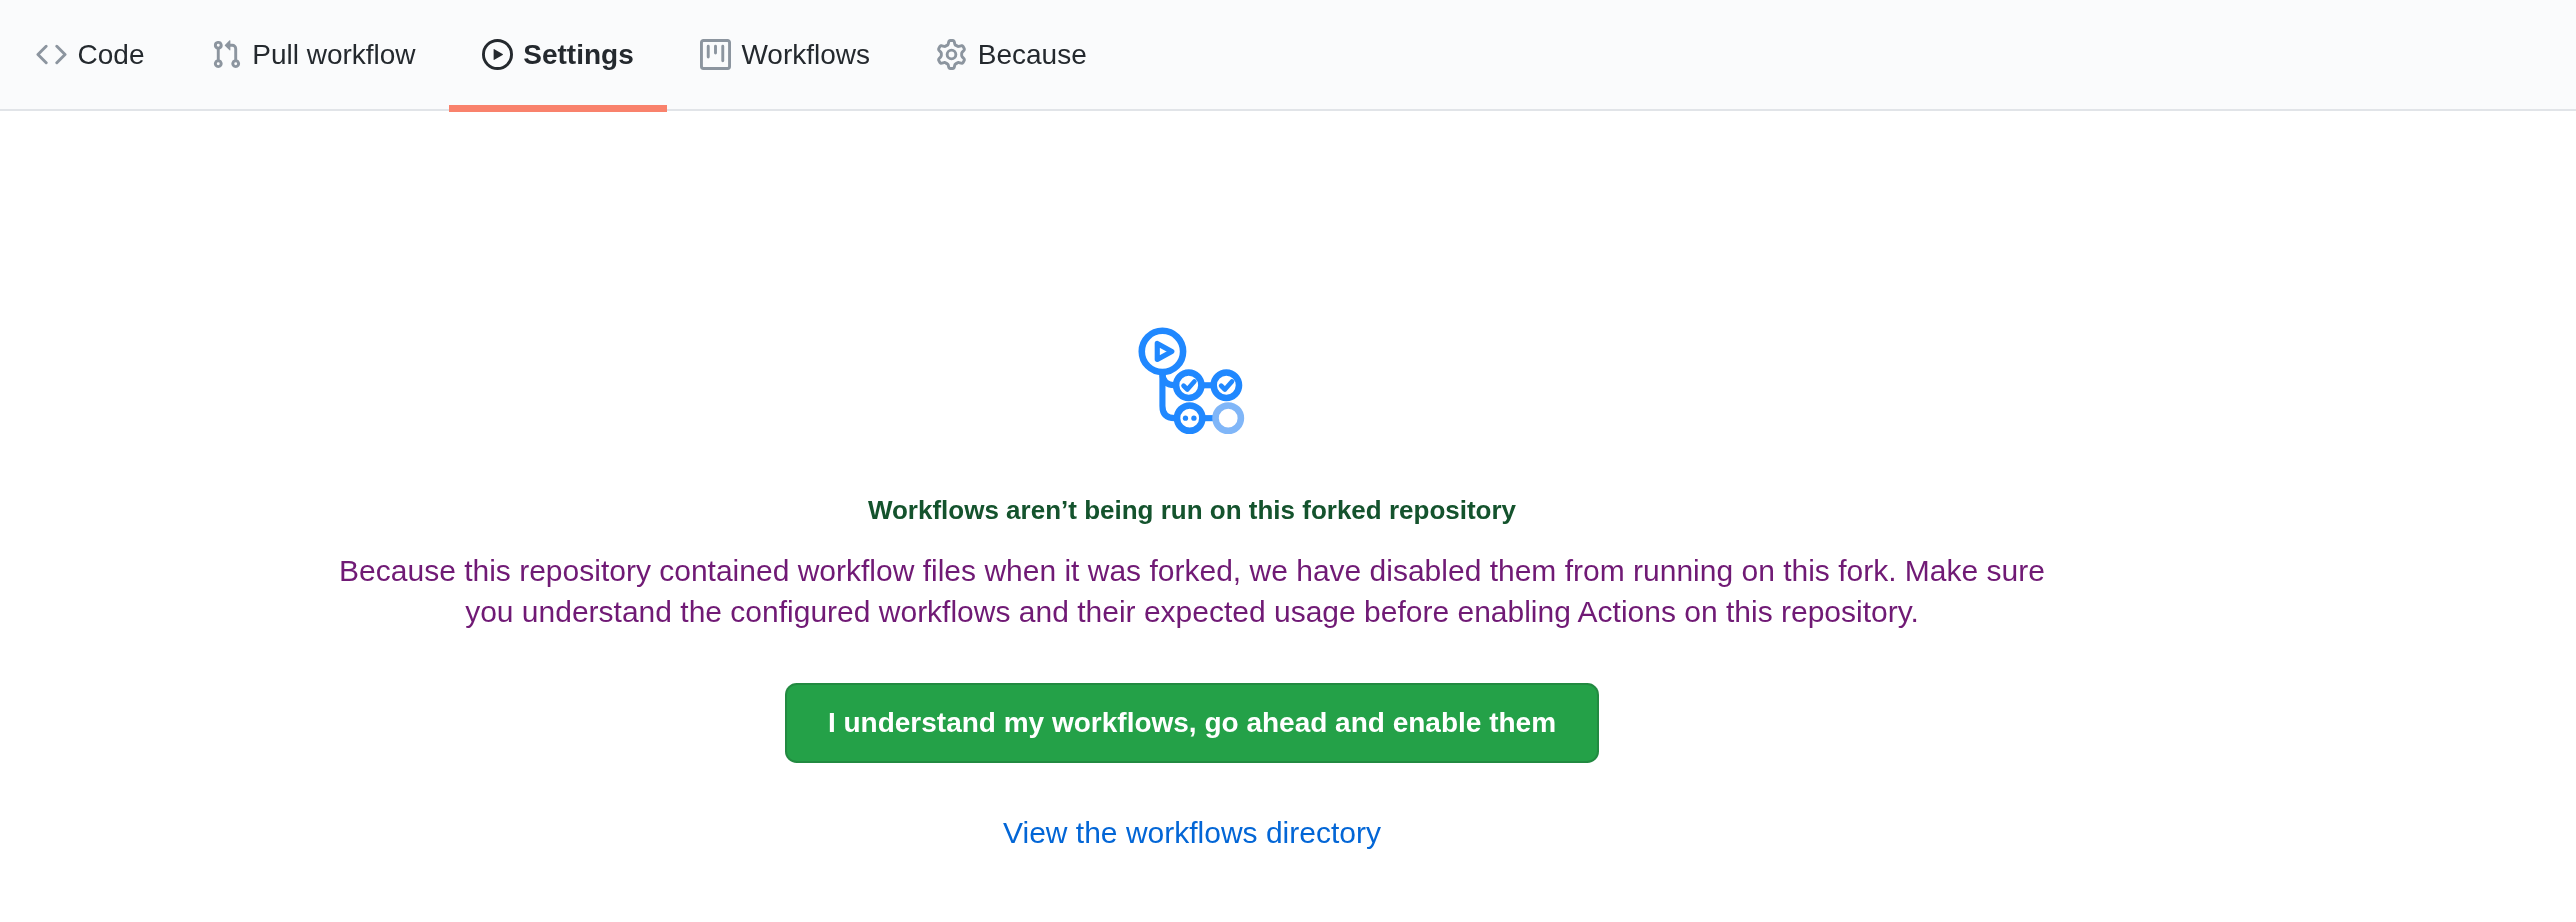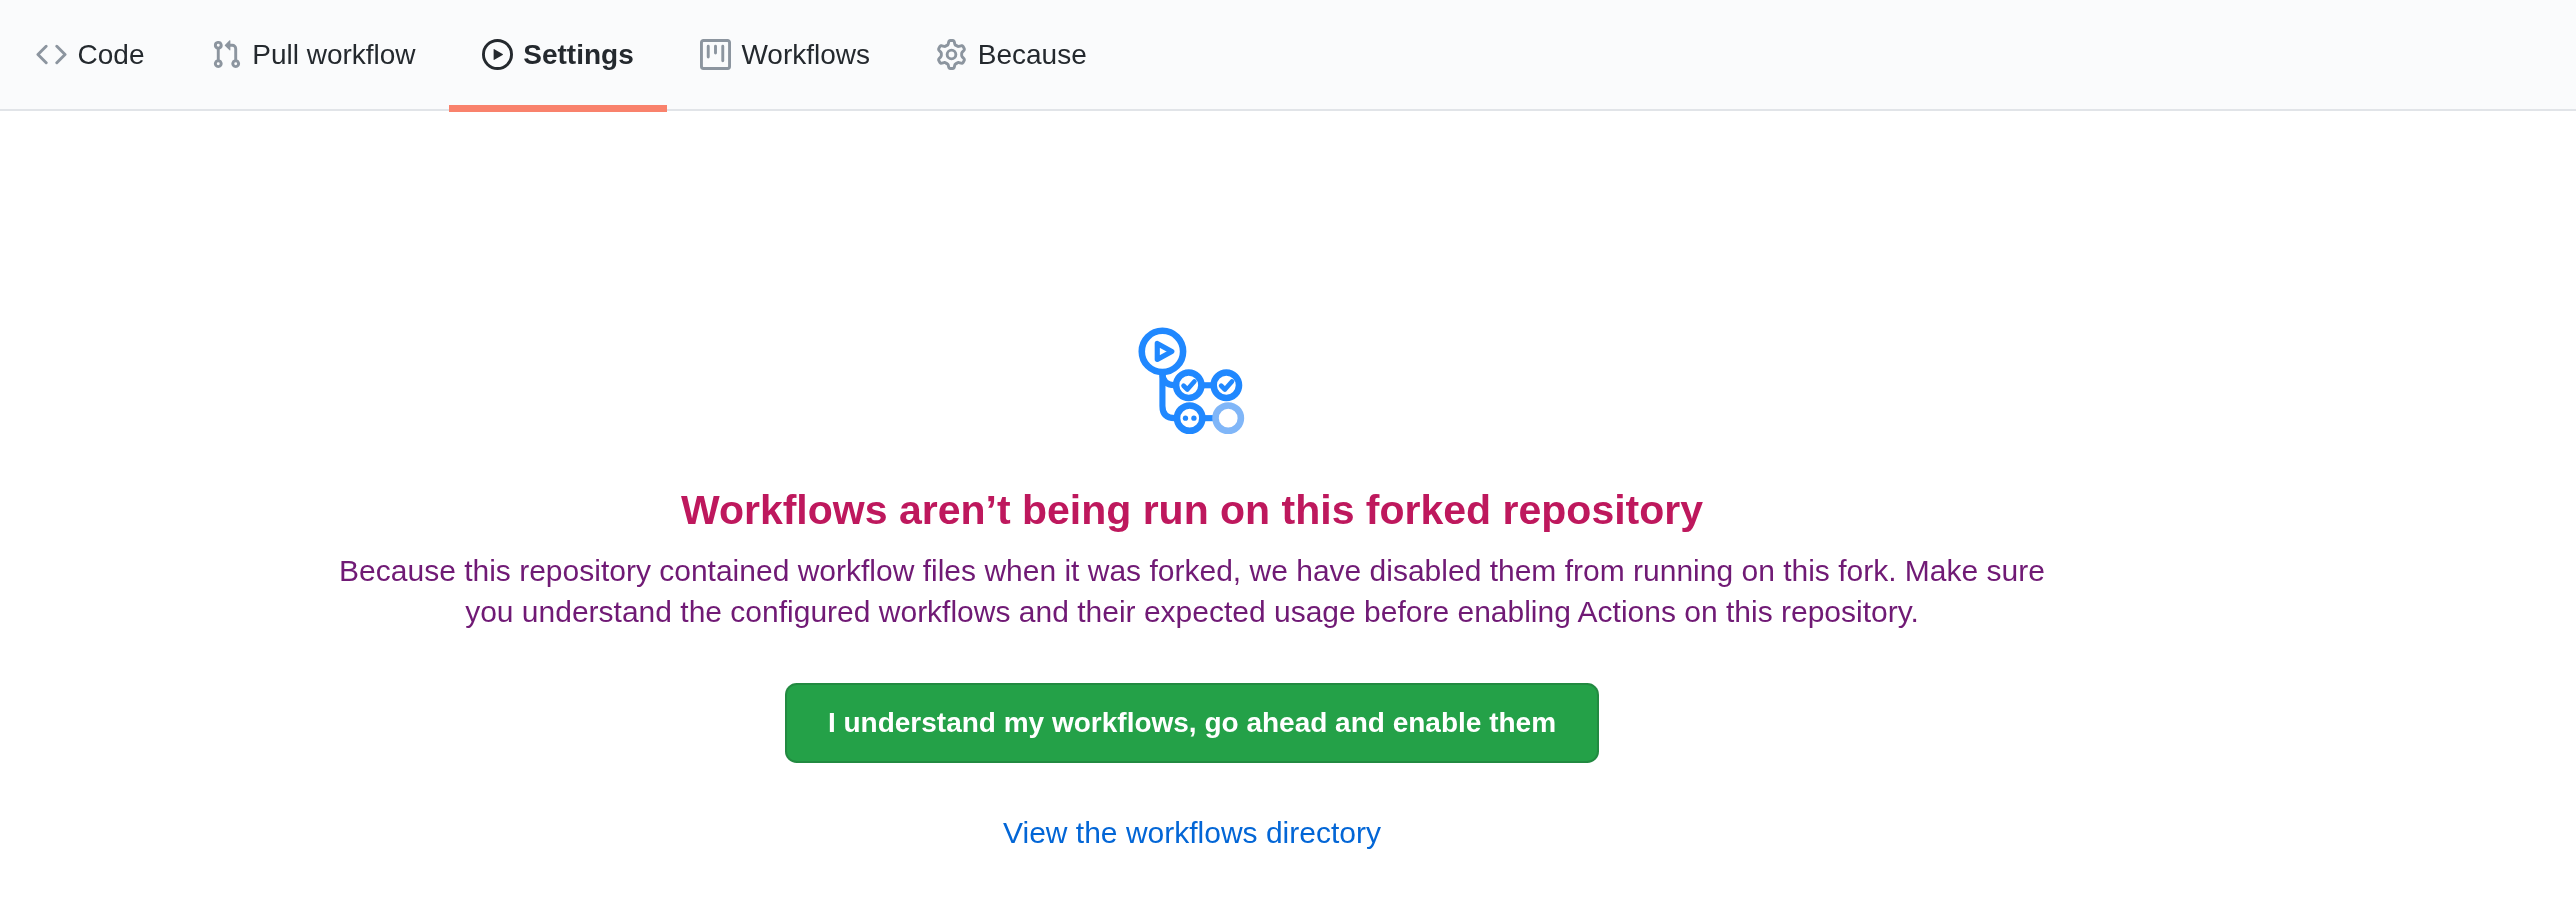--- a/index.html
+++ b/index.html
@@ -45,24 +45,24 @@
 
   
   .main {
     width:2384px;
     padding-top:216px;
     text-align:center;
   }
   .graphic { width:109px; height:109px; display:inline-block; }
   .bs-title {
     margin:45px 0 0 0;
-    font-size:41px;
+    font-size:26px;
     line-height:51px;
     font-weight:700;
-    color:#be185d;
+    color:#14532d;
   }
   .bs-desc {
     margin:13.7px auto 0 auto;
     max-width:1739px;
     font-size:30px;
     line-height:41px;
     color:#701a75;
   }
   .enable-btn {
     margin-top:51px;

